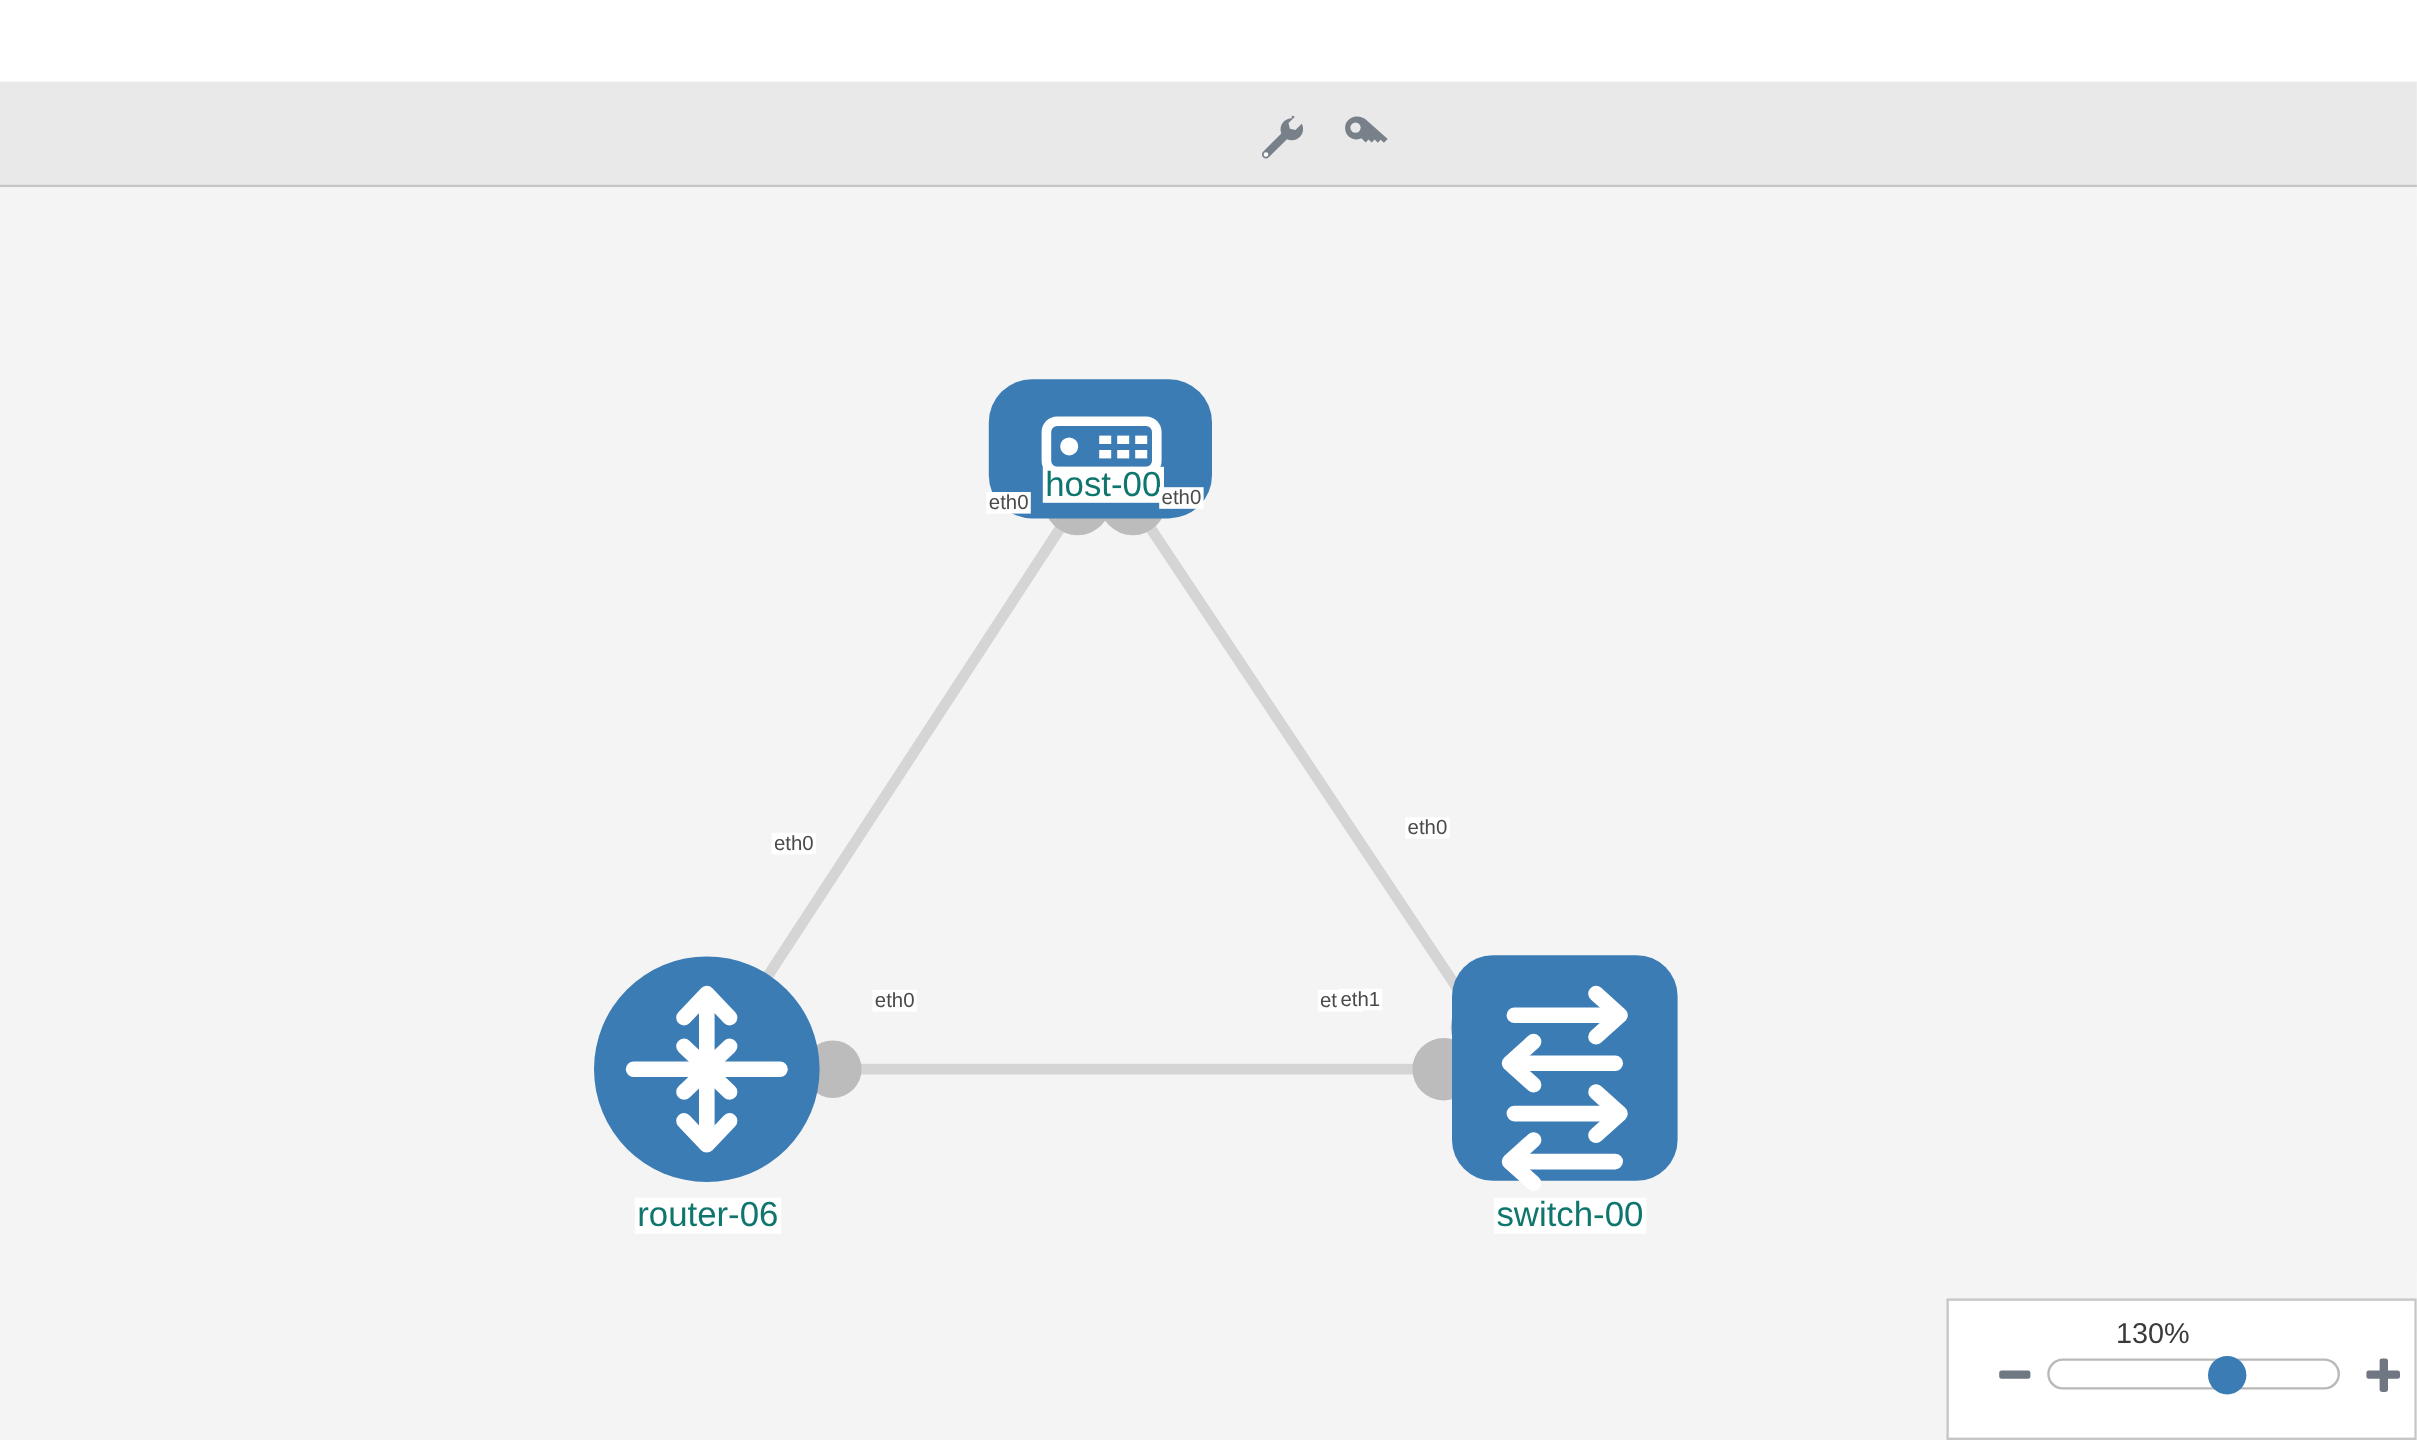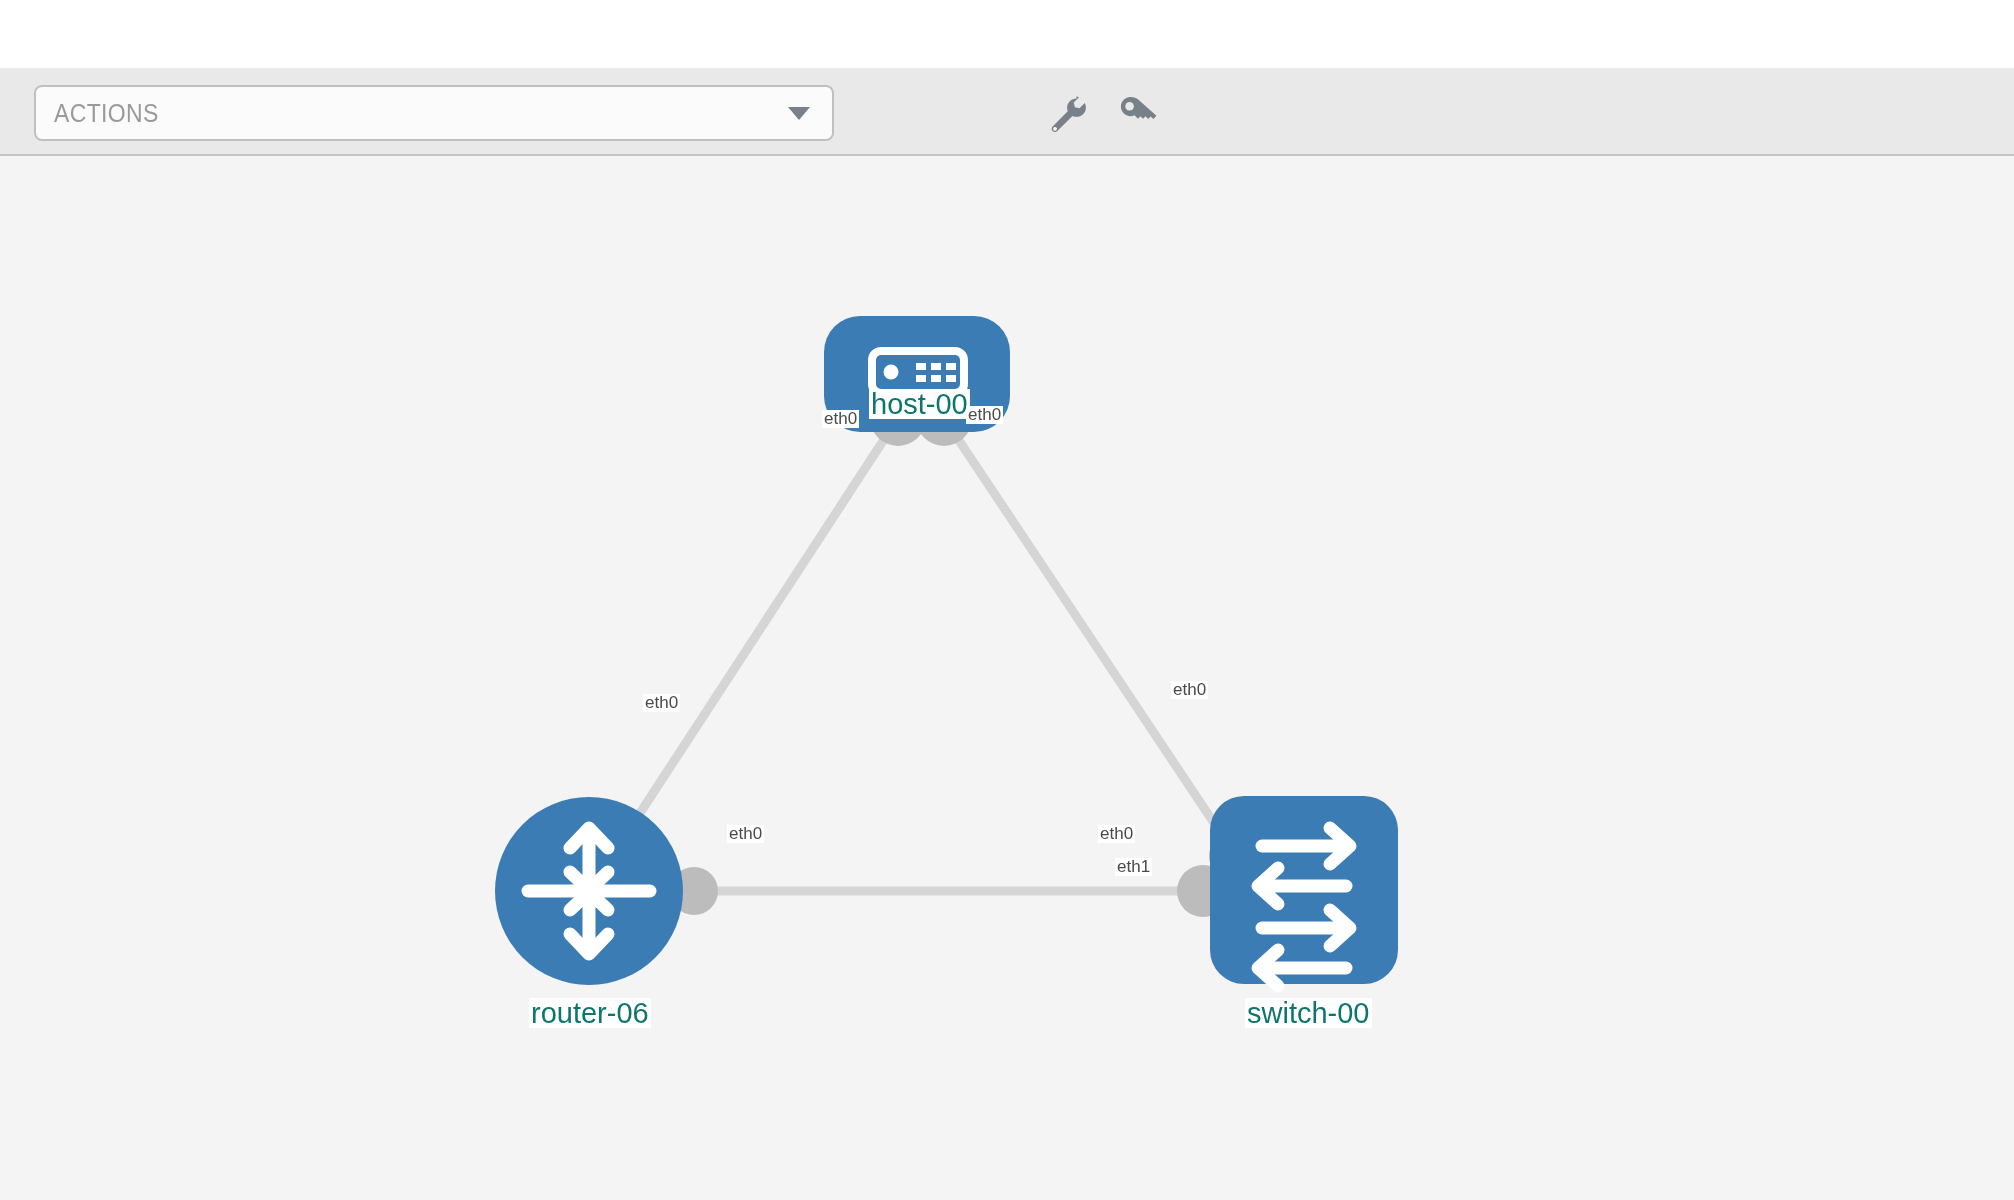--- a/index.html
+++ b/index.html
@@ -239,24 +239,20 @@
   }
 </style>
 </head>
 <body>
 
 <div id="app">
 
 
   <div class="toolbar">
 
-    <div class="select-box" id="actions-select">
-      <div class="sel-label">ACTIONS</div>
-      <div class="caret"></div>
-    </div>
 
     <div class="tool-icon" id="wrench-icon">
       <svg width="46" height="46" viewBox="0 0 46 46">
         <g fill="#78808a">
           <path d="M34.5 8.5c-5.2 0-9.4 4.2-9.4 9.4 0 1.2 0.23 2.35 0.65 3.4L10.6 36.4c-1.3 1.3-1.3 3.4 0 4.7 1.3 1.3 3.4 1.3 4.7 0L30.45 26c1.2 0.55 2.6 0.85 4.05 0.85 5.2 0 9.4-4.2 9.4-9.4 0-1.6-0.4-3.1-1.1-4.4l-5.3 5.3-4.6-1.15-1.15-4.6 5.3-5.3c-0.85-0.45-1.75-0.7-2.55-0.8z"></path>
           <circle cx="13" cy="38.8" r="1.9" fill="#ffffff"></circle>
         </g>
       </svg>
     </div>
 
@@ -348,21 +344,28 @@
     <div class="iface-label" style="left:966px; top:250px;">eth0</div>
 
     <div class="iface-label" style="left:643px; top:538px;">eth0</div>
 
     <div class="iface-label" style="left:1171px; top:525px;">eth0</div>
 
     <div class="iface-label" style="left:727px; top:669px;">eth0</div>
 
     <div class="iface-label" style="left:1098px; top:669px;">eth0</div>
 
-    <div class="iface-label" style="left:1115px; top:668px;margin-top:34px;">eth1</div>
+    <div class="iface-label" style="left:1115px; top:668px;">eth1</div>
 
     <div class="node-label" style="left:529px; top:842px;">router-06</div>
 
     <div class="node-label" style="left:1245px; top:842px;">switch-00</div>
 
+    <div class="zoom-panel" style="left:1622px; top:926px;">
+      <div class="zoom-percent">130%</div>
+      <div class="zoom-minus"></div>
+      <div class="zoom-track"></div>
+      <div class="zoom-thumb" id="zoom-thumb" style="left: 215.56px;"></div>
+      <div class="zoom-plus"></div>
+    </div>
 
   </div>
 </div>
 
 </body></html>

